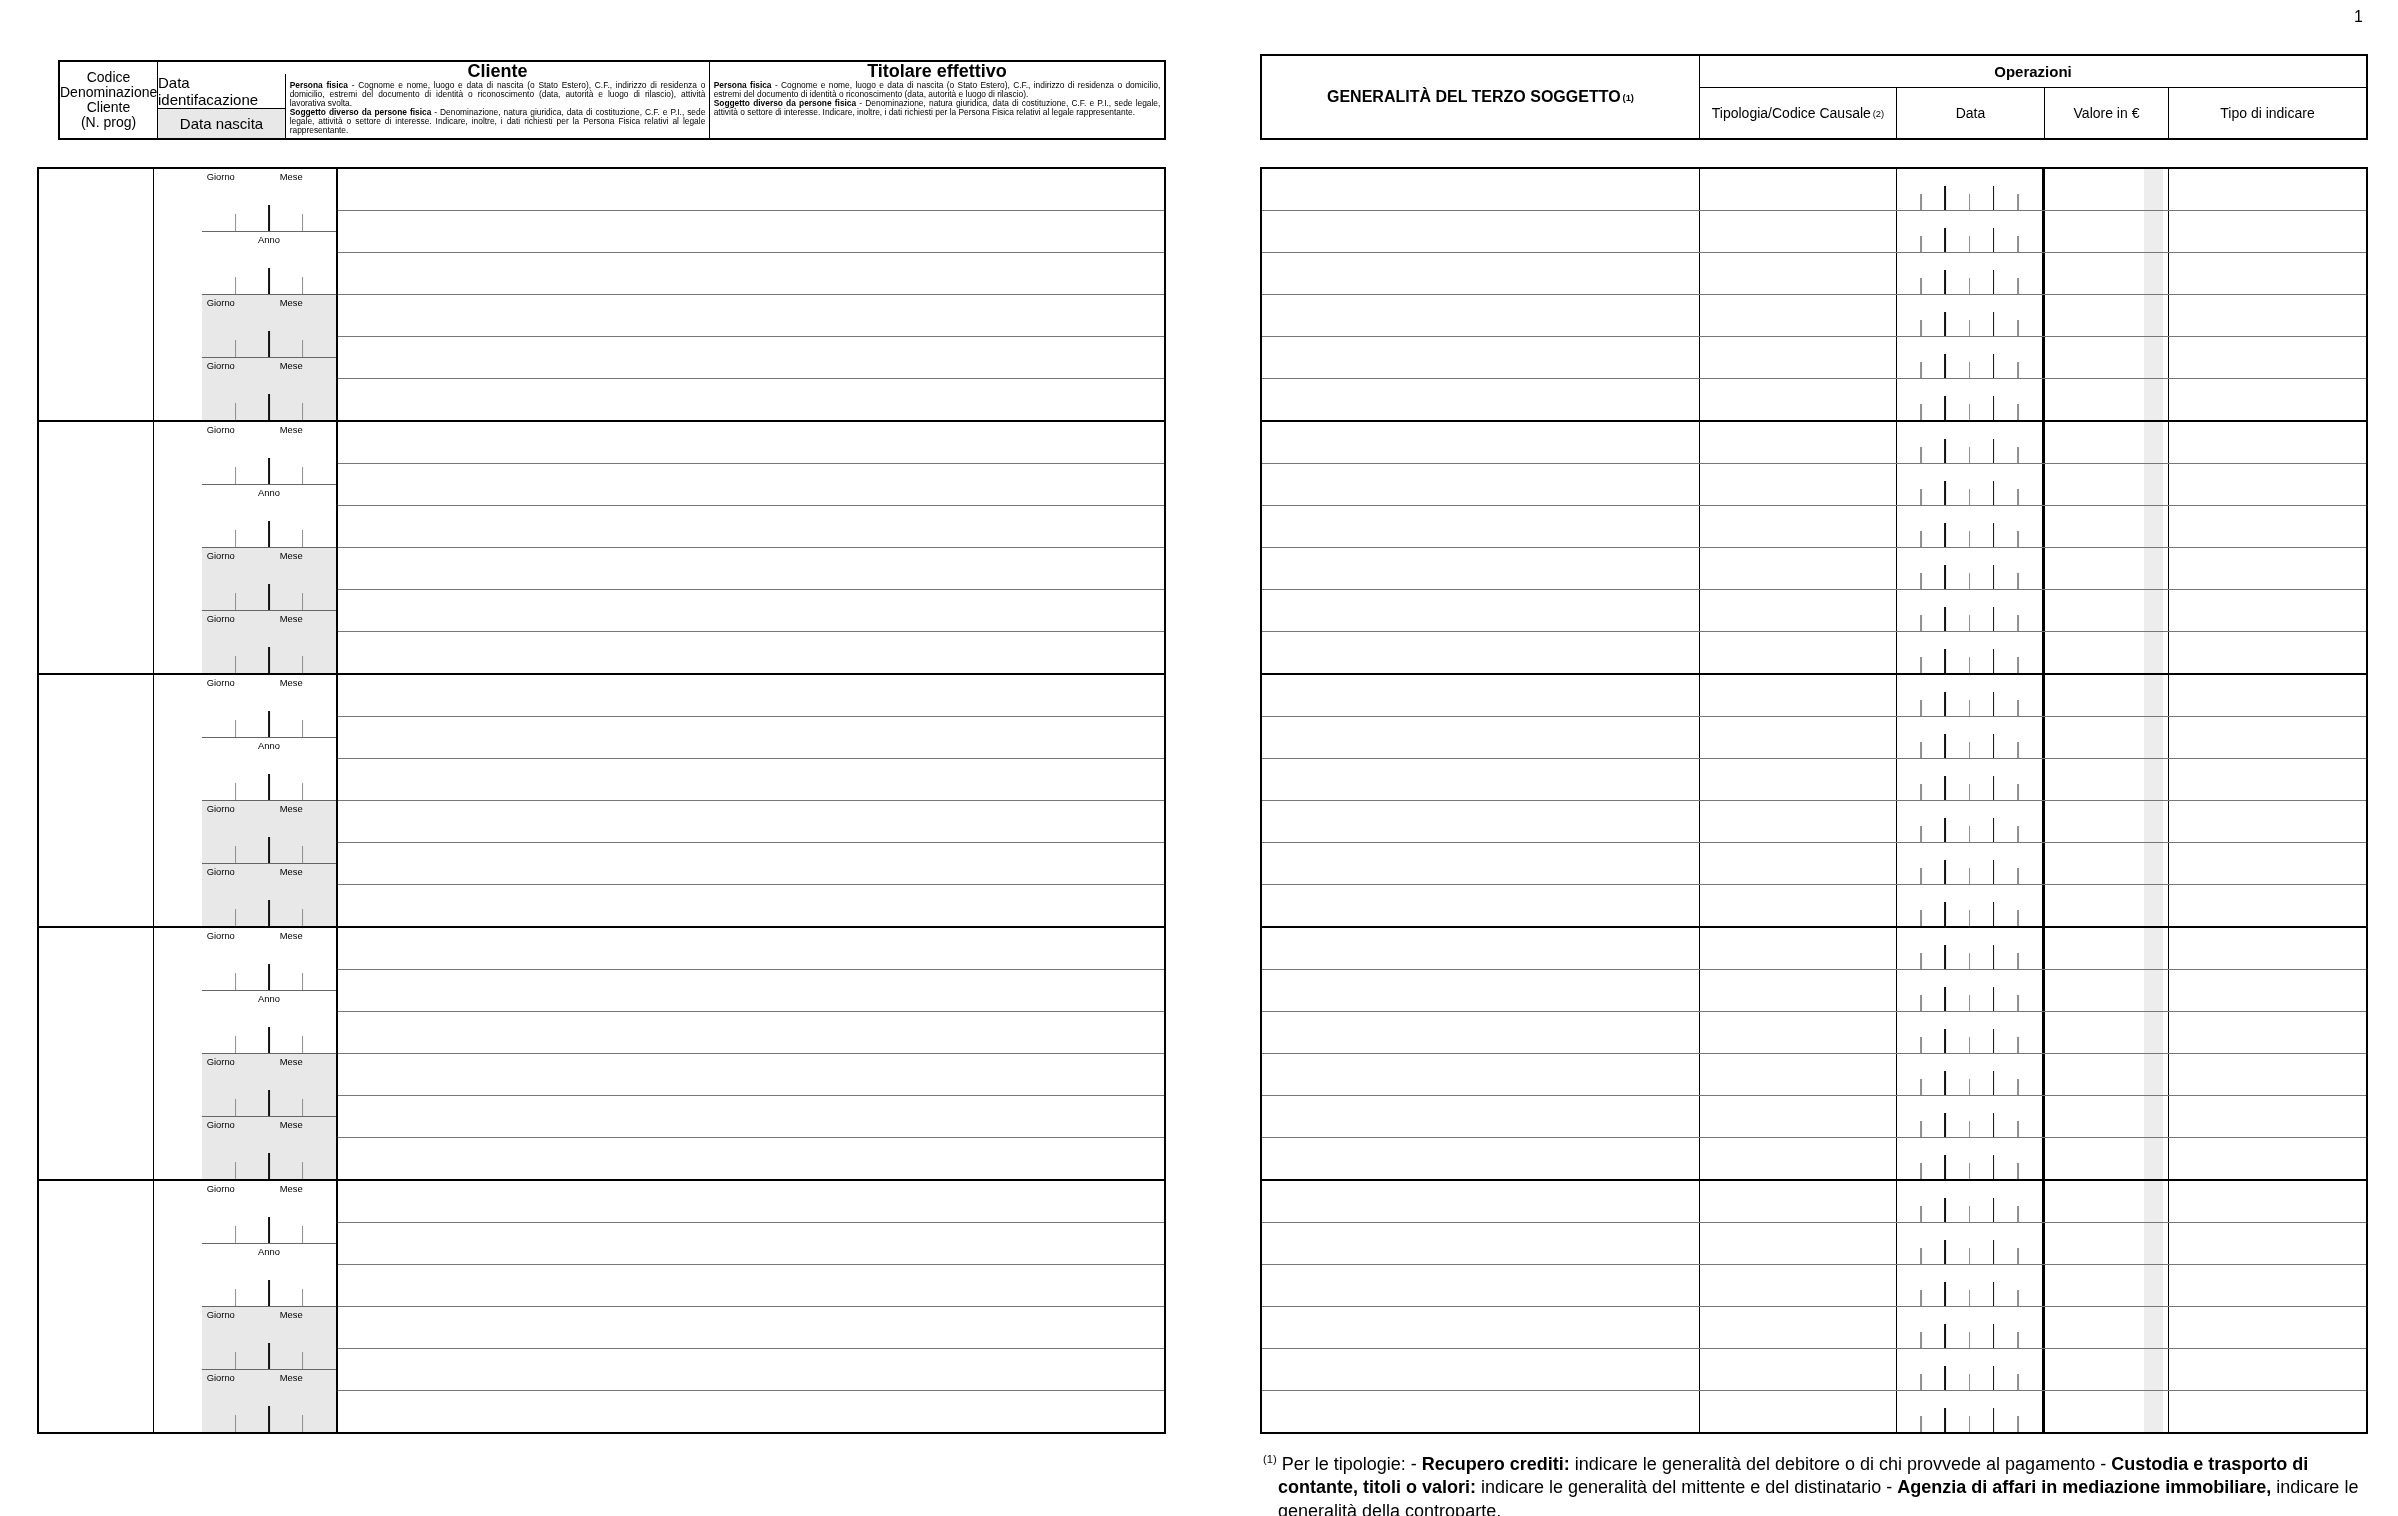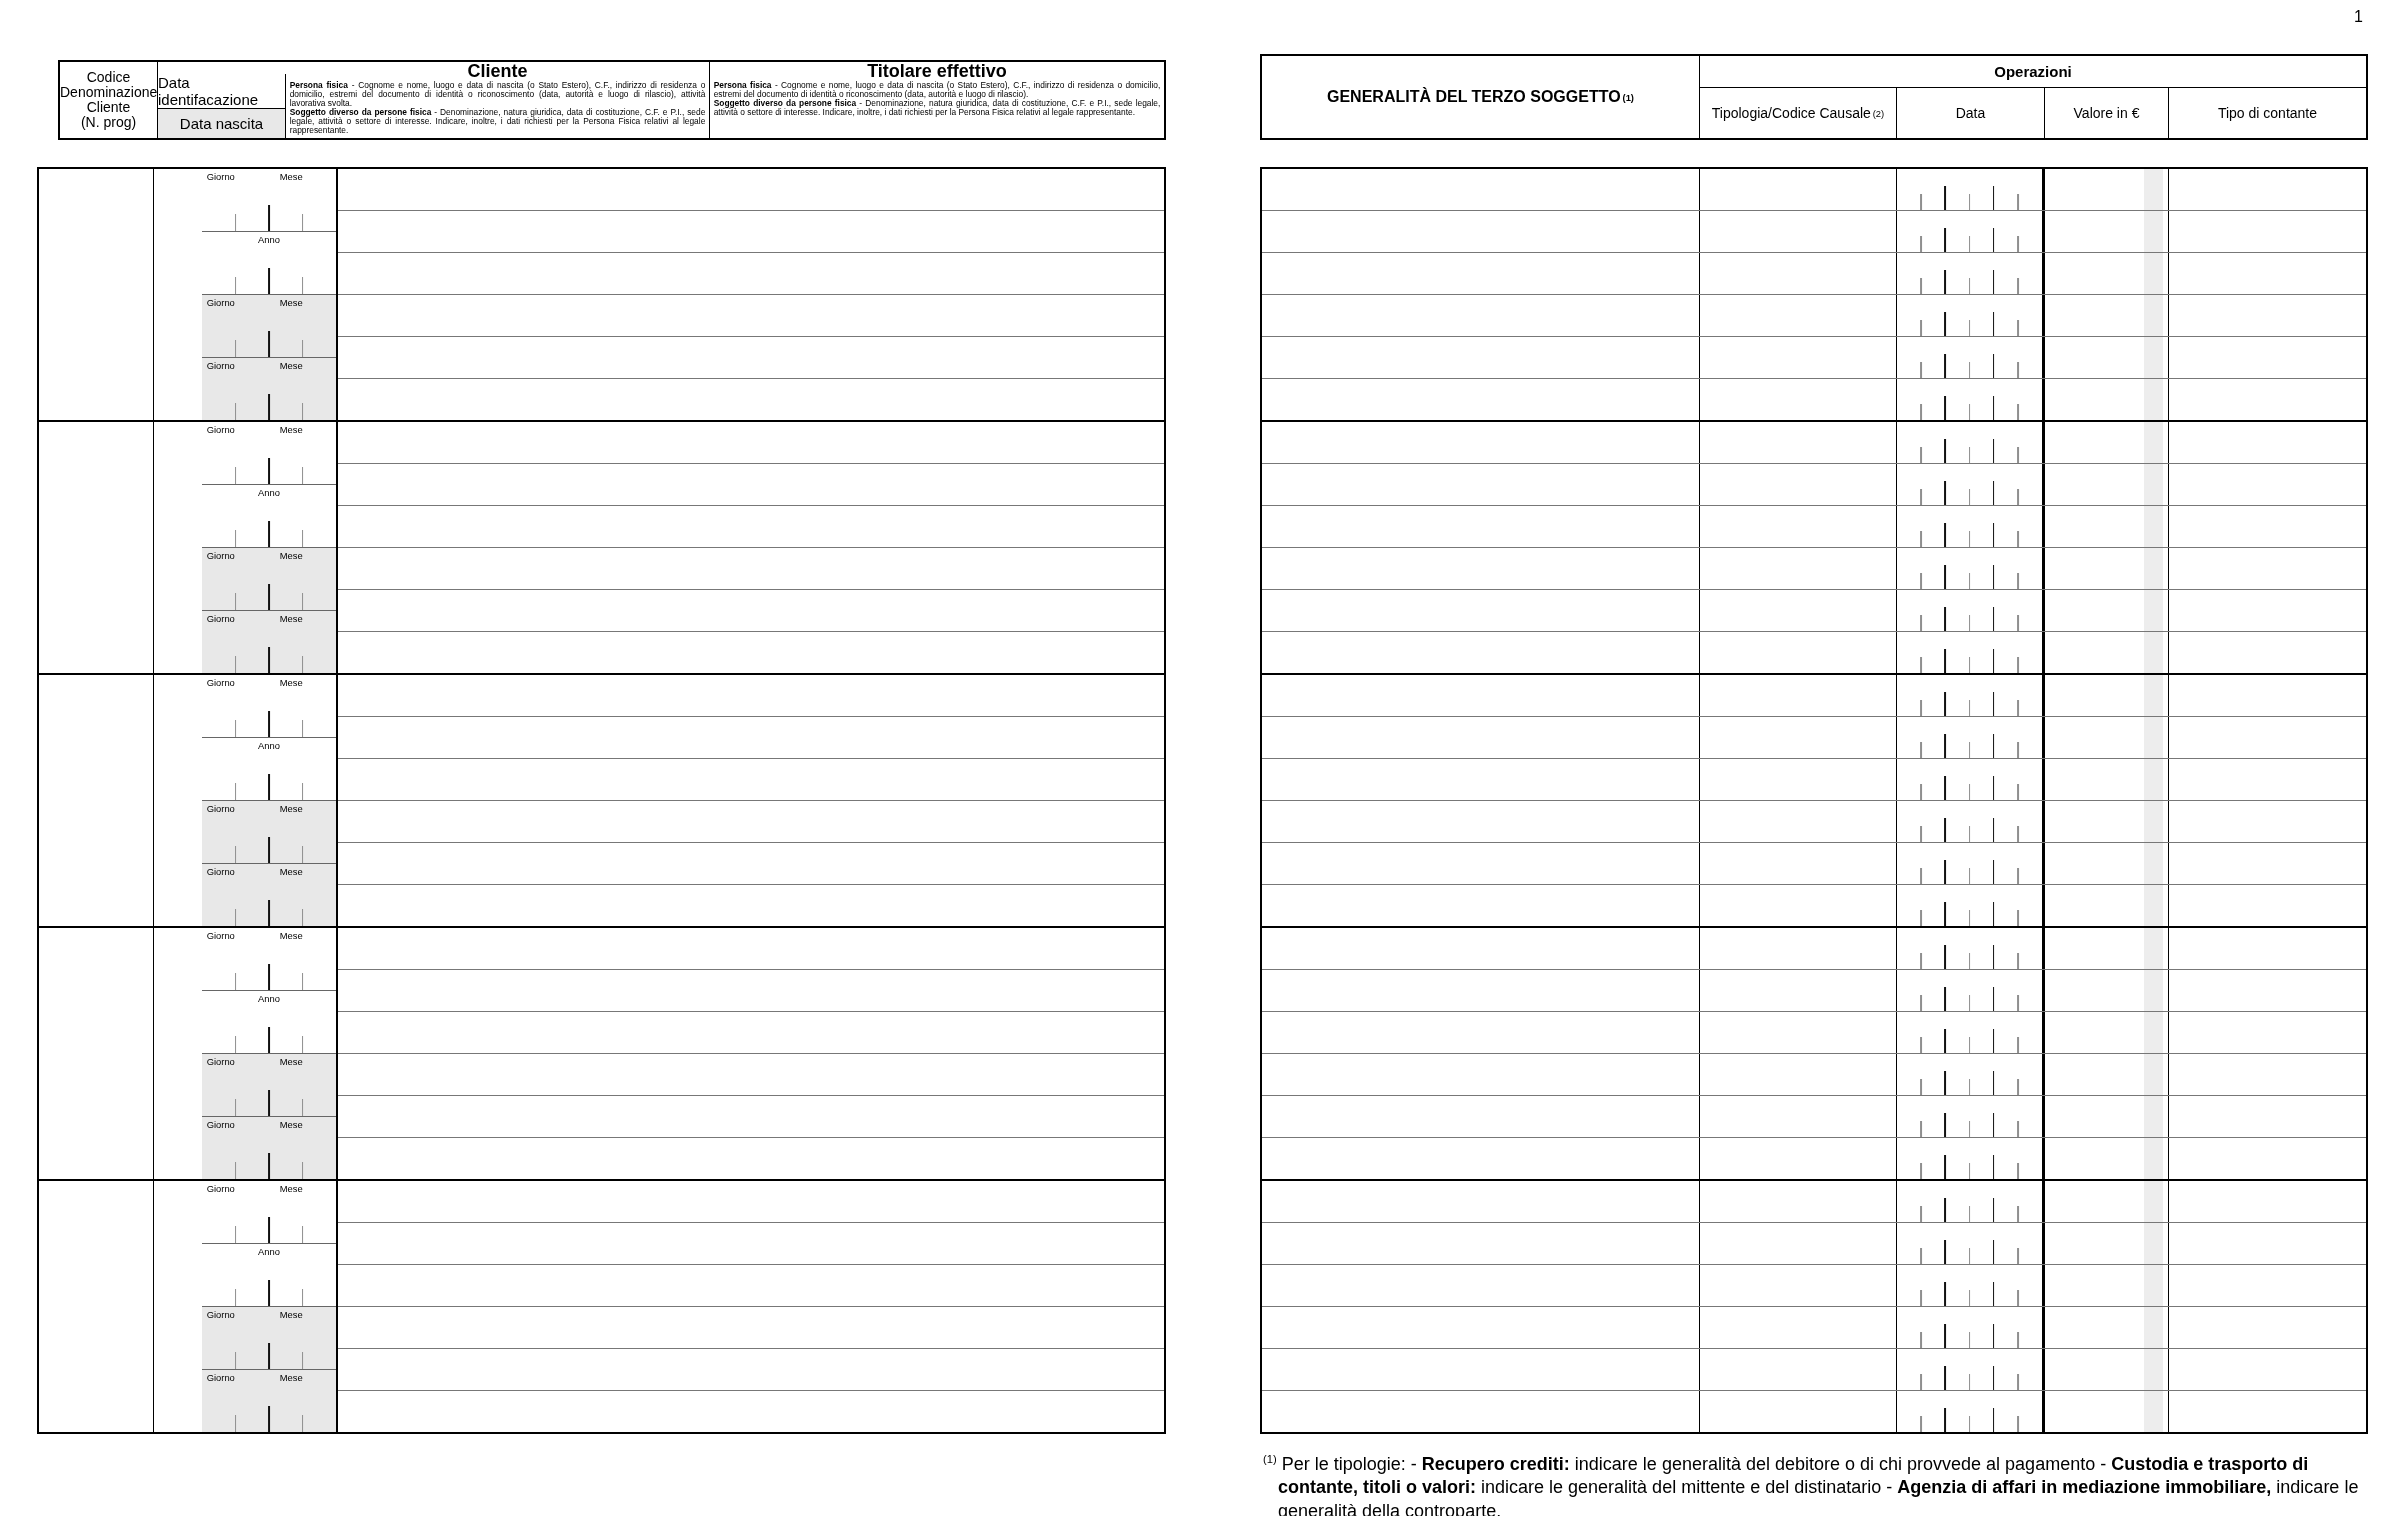--- a/index.html
+++ b/index.html
@@ -325,21 +325,21 @@
     </div>
     <div class="rh-oper">
       <div class="rh-oper-title">Operazioni</div>
       <div class="rh-cols">
         <div class="rh-c rh-tip">
           <span>Tipologia/Codice Causale</span>
             <sup>(2)</sup>
         </div>
         <div class="rh-c rh-data">Data</div>
         <div class="rh-c rh-val">Valore in €</div>
-        <div class="rh-c rh-tipo">Tipo di contante</div>
+        <div class="rh-c rh-tipo">Tipo di indicare</div>
       </div>
     </div>
   </div>
 
   <div class="rbody" id="right-body">
       <div class="rblock">
         <div class="rrow">
           <div class="c-gen"></div>
           <div class="c-tip"></div>
           <div class="c-data">

